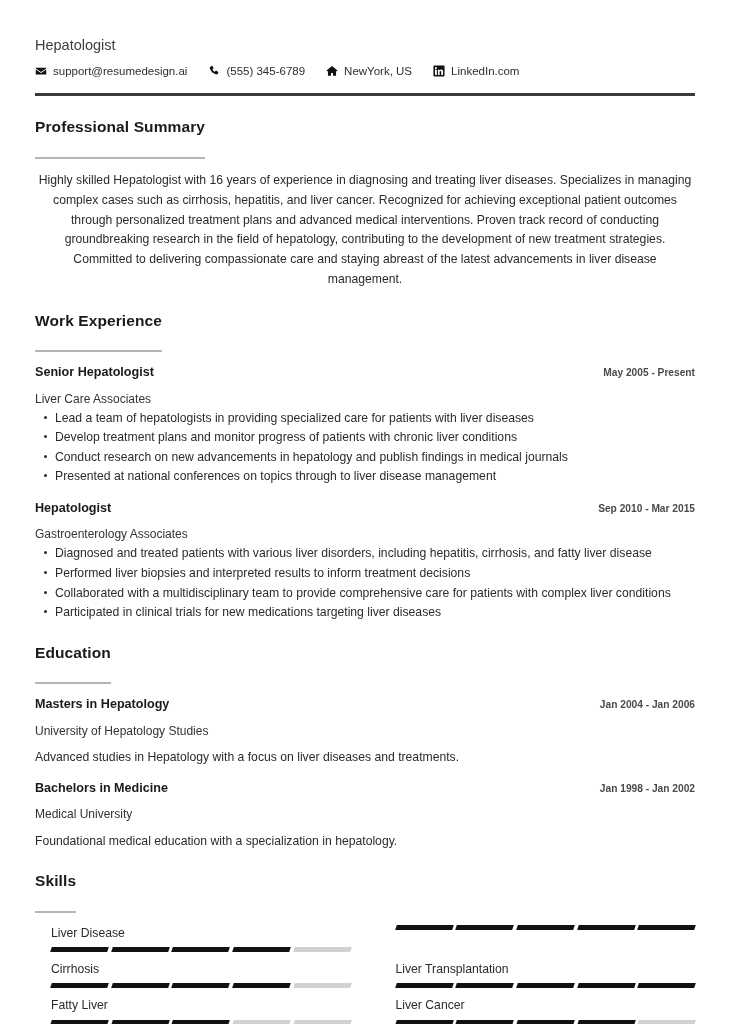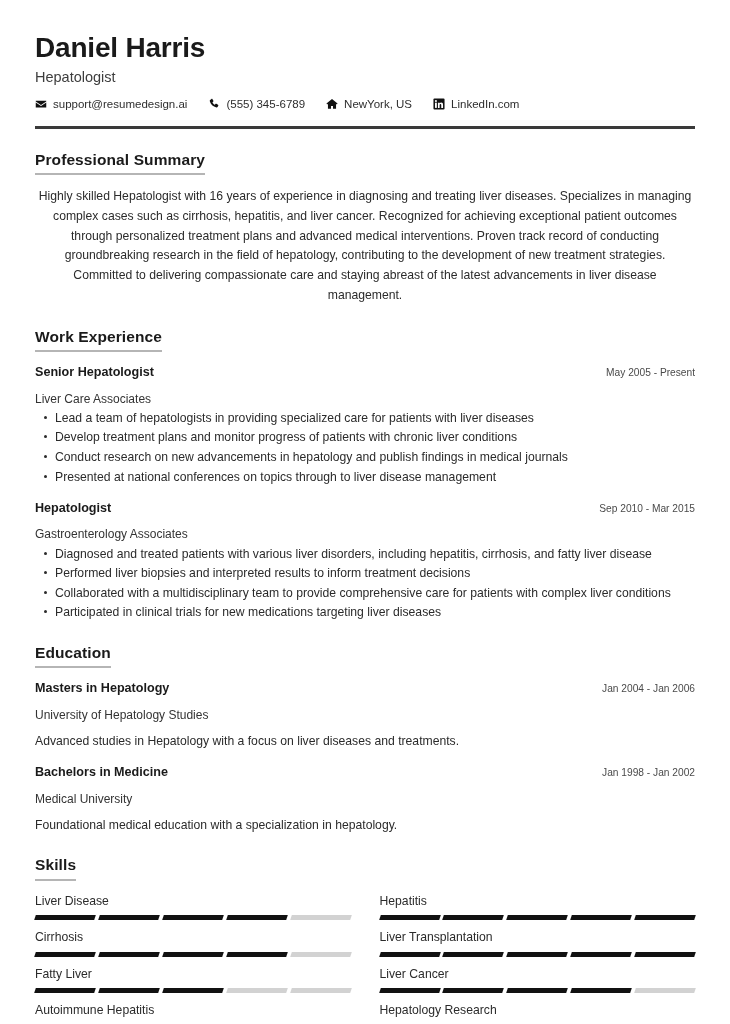--- a/index.html
+++ b/index.html
@@ -72,21 +72,21 @@
   }
 
   
   .section { margin-top: 22px; }
   .section-title {
     display: inline-block;
     font-size: 15.5px;
     font-weight: bold;
     color: #1a1a1a;
     letter-spacing: 0.1px;
-    padding-bottom: 4px;
+    padding-bottom: 20px;
     border-bottom: 2px solid #b5b5b5;
     line-height: 1.2;
   }
   .section-body { margin-top: 12px; }
 
   .summary-text {
     font-size: 12.2px;
     line-height: 1.62;
     color: #2b2b2b;
     text-align: center;
@@ -104,20 +104,21 @@
     font-size: 12.6px;
     font-weight: bold;
     color: #1a1a1a;
     line-height: 1.3;
   }
   .entry-date {
     font-size: 10.2px;
     color: #4a4a4a;
     white-space: nowrap;
     padding-left: 12px;
+    font-weight: bold;
   }
   .entry-org {
     font-size: 12px;
     color: #333333;
     margin-top: 10px;
     line-height: 1.35;
   }
   .entry-desc {
     font-size: 12.2px;
     color: #2b2b2b;
@@ -150,20 +151,21 @@
 
   
   .skills-grid {
     display: grid;
     grid-template-columns: 1fr 1fr;
     column-gap: 29px;
     row-gap: 0px;
   }
   .skill {
     padding-bottom: 9px;
+    margin-left: 16px;
   }
   .skill-name {
     font-size: 12.2px;
     color: #2b2b2b;
     line-height: 1.35;
     margin-bottom: 6px;
   }
   .skill-bar {
     display: flex;
     gap: 4px;
@@ -175,21 +177,20 @@
     transform: skewX(-18deg);
   }
   .skill-seg.filled { background: #111111; }
 </style>
 </head>
 <body>
 
 <div class="page">
 
   <div class="header">
-    <div class="name">Daniel Harris</div>
     <div class="job-title">Hepatologist</div>
 
     <div class="contact-row">
       <div class="contact-item">
         <span class="ci-icon">
           <svg width="12" height="12" viewBox="0 0 16 16" fill="currentColor">
             <path d="M1 3.5h14v1.1L8 9.2 1 4.6V3.5zM1 6.1l7 4.6 7-4.6v6.4H1V6.1z"></path>
           </svg>
         </span>
         <span>support@resumedesign.ai</span>
@@ -304,21 +305,20 @@
             <div class="skill-name">Liver Disease</div>
             <div class="skill-bar">
               <div class="skill-seg filled"></div>
               <div class="skill-seg filled"></div>
               <div class="skill-seg filled"></div>
               <div class="skill-seg filled"></div>
               <div class="skill-seg"></div>
             </div>
           </div>
           <div class="skill">
-            <div class="skill-name">Hepatitis</div>
             <div class="skill-bar">
               <div class="skill-seg filled"></div>
               <div class="skill-seg filled"></div>
               <div class="skill-seg filled"></div>
               <div class="skill-seg filled"></div>
               <div class="skill-seg filled"></div>
             </div>
           </div>
           <div class="skill">
             <div class="skill-name">Cirrhosis</div>

